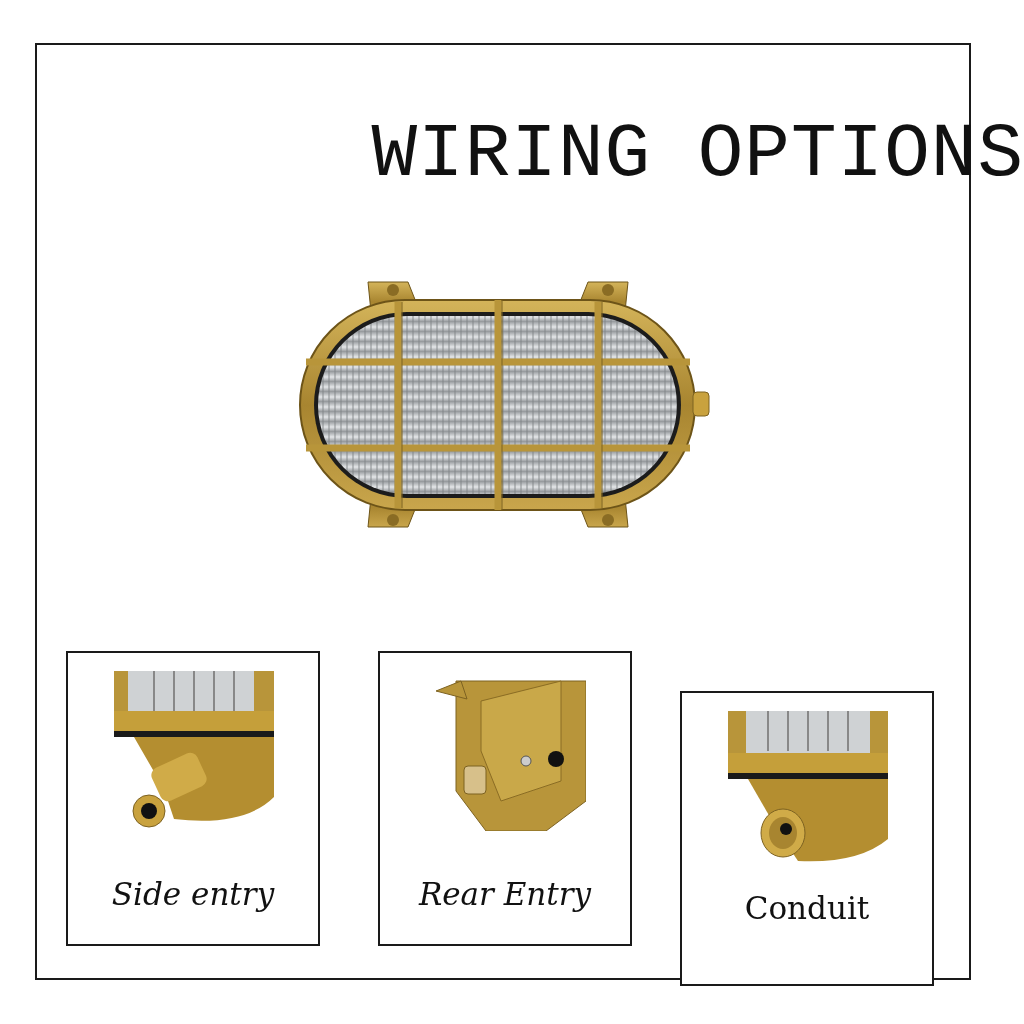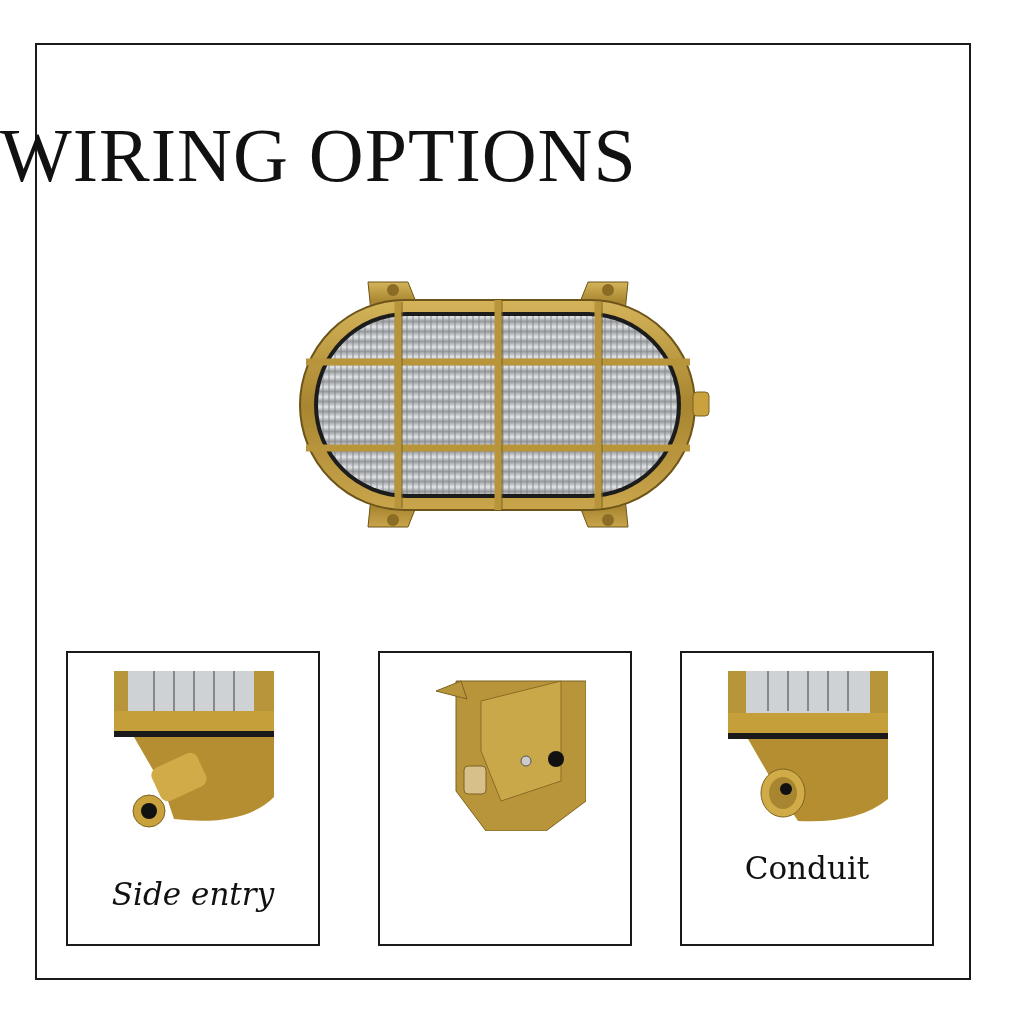--- a/index.html
+++ b/index.html
@@ -1,23 +1,23 @@
 <!DOCTYPE html>
 <html><head>
 <meta charset="utf-8">
 <style>
   html, body { margin:0; padding:0; background:#ffffff; }
   body { width:1024px; height:1024px; position:relative; overflow:hidden; font-family:"DejaVu Serif", serif; }
   .frame { position:absolute; left:35px; top:43px; width:932px; height:933px; border:2px solid #1a1a1a; box-sizing:content-box; }
-  .title { position:absolute; left:0; top:110px; width:1024px; text-align:left; font-family:Liberation Serif, serif; font-size:76px; letter-spacing:1px; color:#111; line-height:90px; }
+  .title { position:absolute; left:0; top:110px; width:1024px; text-align:right; font-family:Liberation Mono, monospace; font-size:76px; letter-spacing:1px; color:#111; line-height:90px; }
   .hero { position:absolute; left:298px; top:262px; width:420px; height:285px; }
   .box { position:absolute; top:651px; width:250px; height:291px; border:2px solid #1a1a1a; background:#fff; }
   .box .thumb { position:absolute; left:46px; top:18px; width:160px; height:160px; }
   .box .label { position:absolute; left:0; width:100%; text-align:center; font-family:"DejaVu Serif", serif; font-size:31px; color:#111; line-height:46px; }
-  .b1 { left:66px; } .b2 { left:378px; } .b3 { left:680px; }
+  .b1 { left:66px; } .b2 { left:378px; } .b3 { left:680px;margin-top:40px; }
   .b1 .label, .b2 .label { top:218px;font-style:italic; }
   .b3 .label { top:190px; line-height:50px; }
 </style>
 </head>
 <body>
 
 <div class="frame"></div>
 
 <div class="title">WIRING OPTIONS</div>
 
@@ -92,20 +92,21 @@
 
 <div class="box b2">
   <svg class="thumb" viewBox="0 0 160 160">
     <path d="M30,10 h130 v120 l-40,30 h-60 l-30,-40 z" fill="#b8953a" stroke="#7d6221"></path>
     <path d="M55,30 l80,-20 v100 l-60,20 l-20,-50 z" fill="#c9a849" stroke="#8a6c24"></path>
     <circle cx="130" cy="88" r="8" fill="#111"></circle>
     <circle cx="100" cy="90" r="5" fill="#ccc" stroke="#555"></circle>
     <rect x="38" y="95" width="22" height="28" rx="4" fill="#d7c08a" stroke="#7d6221"></rect>
     <path d="M10,20 l25,-10 l6,18 z" fill="#b8953a" stroke="#7d6221"></path>
   </svg>
+  <div class="label">Rear Entry</div>
 </div>
 
 <div class="box b3">
   <svg class="thumb" viewBox="0 0 160 160">
     <rect x="14" y="0" width="146" height="50" fill="#cfd2d4"></rect>
     <g stroke="#888" stroke-width="2">
         <line x1="40" y1="0" x2="40" y2="40"></line>
         <line x1="60" y1="0" x2="60" y2="40"></line>
         <line x1="80" y1="0" x2="80" y2="40"></line>
         <line x1="100" y1="0" x2="100" y2="40"></line>

